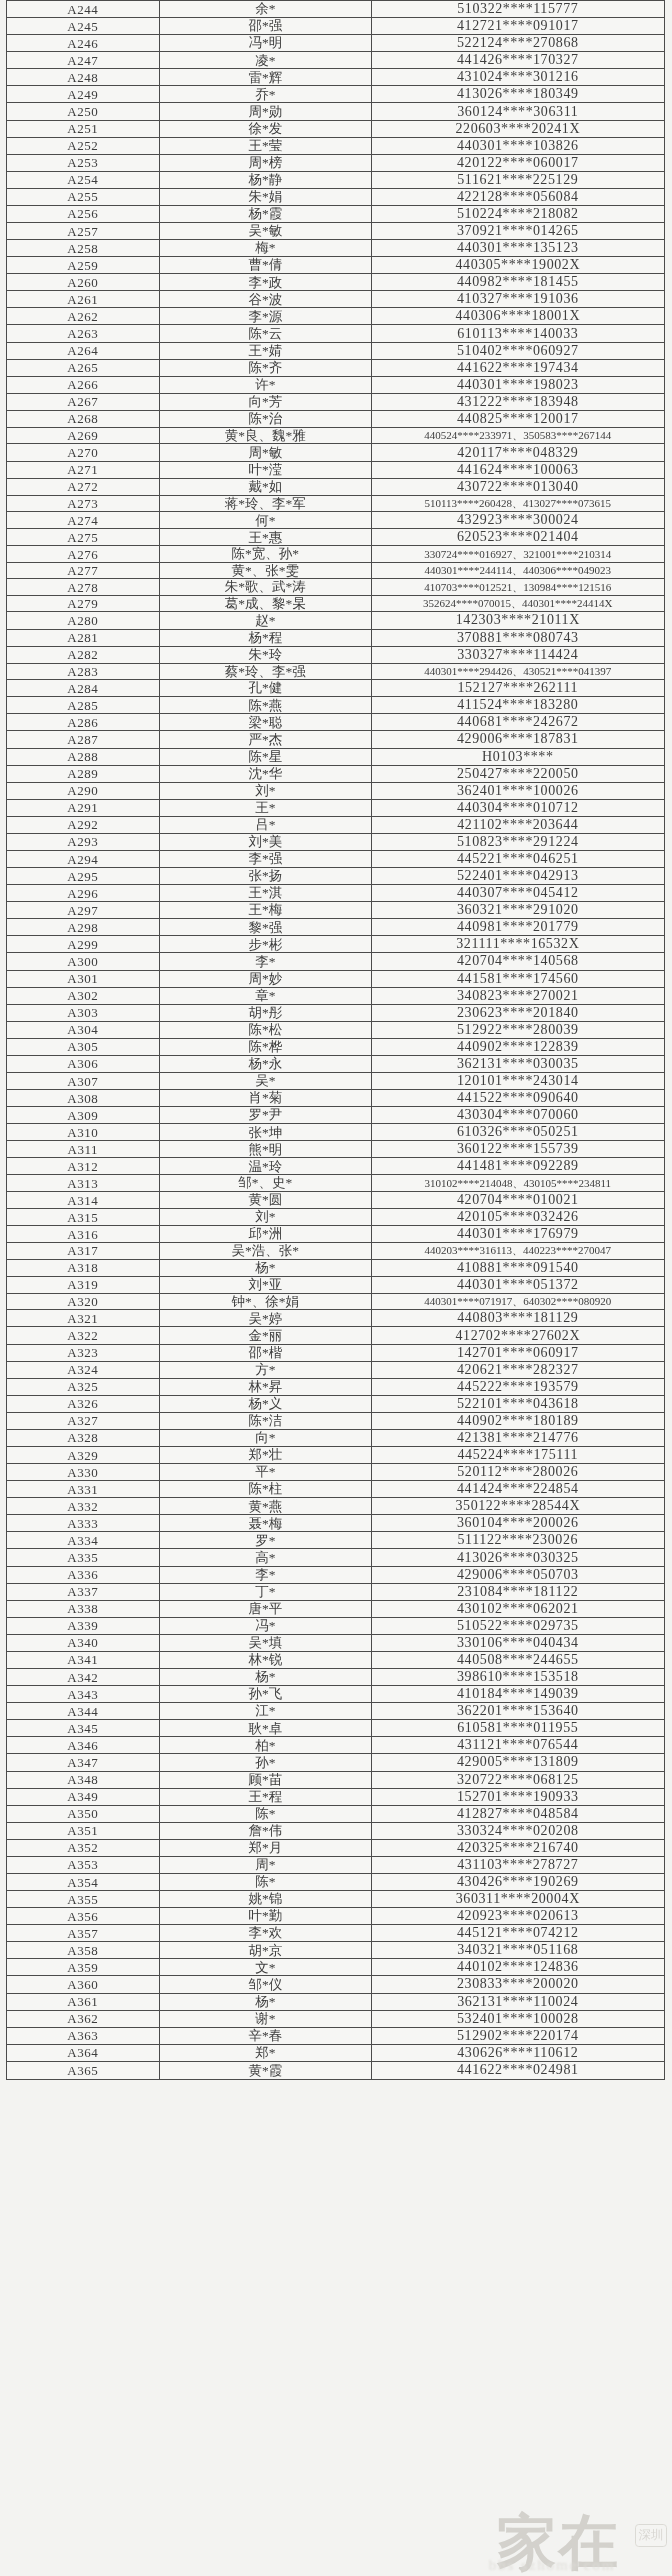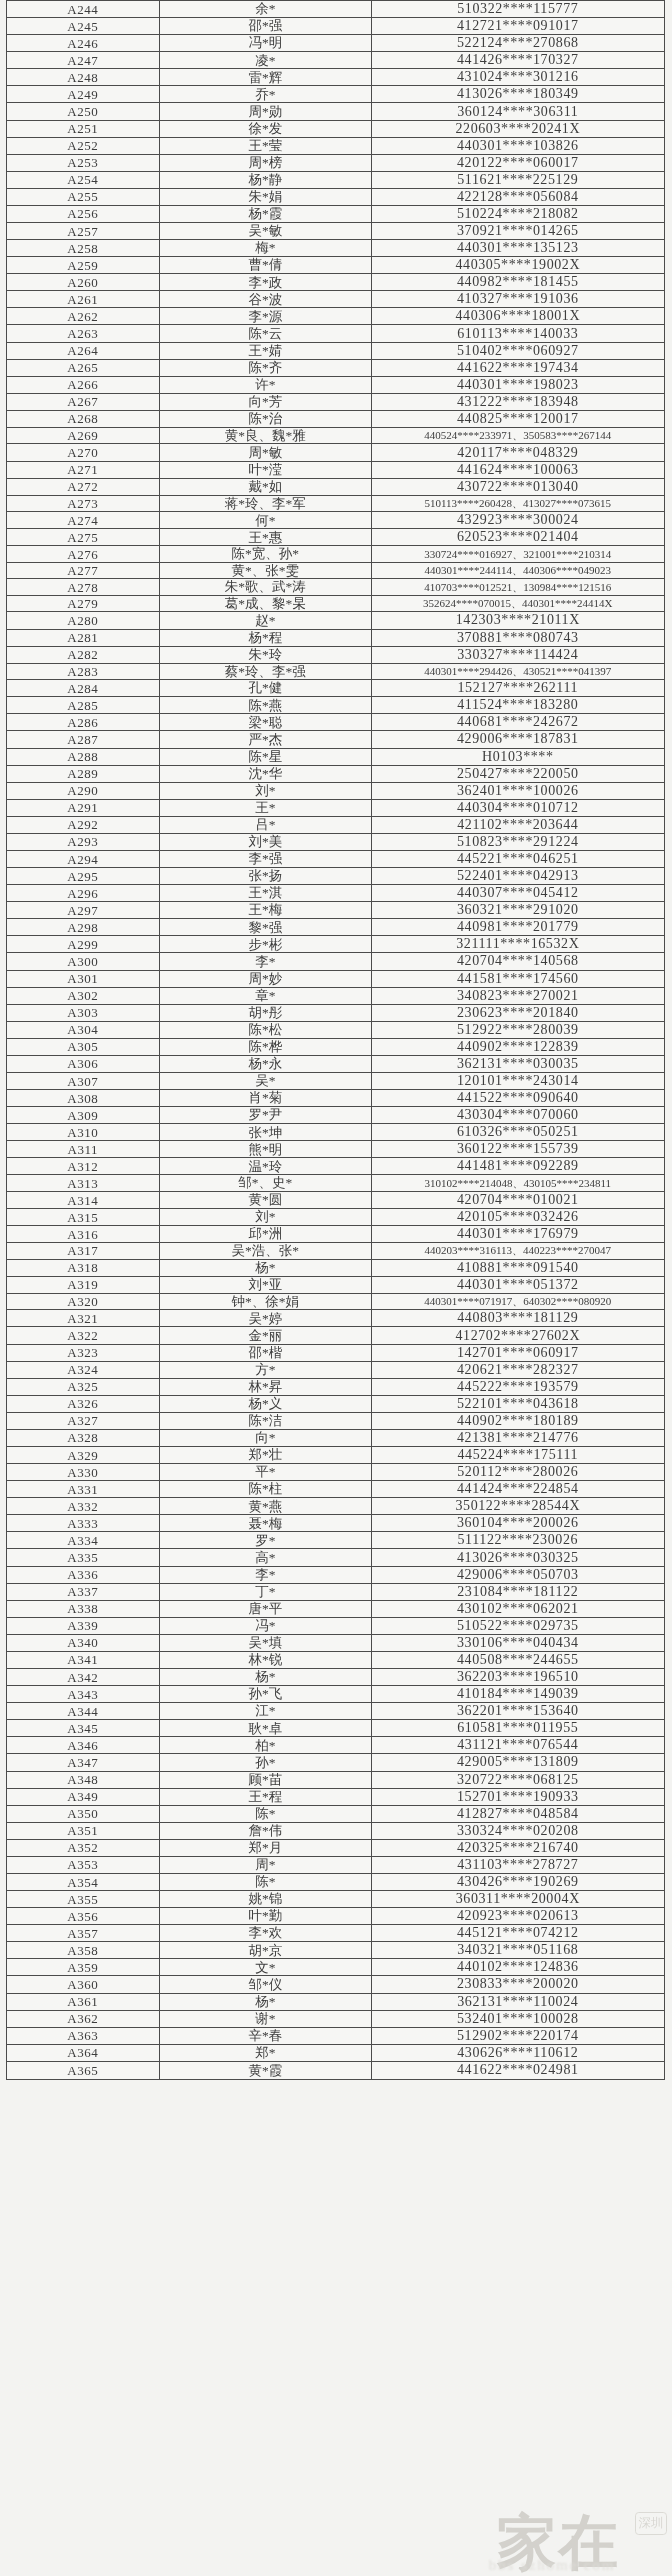--- a/index.html
+++ b/index.html
@@ -37,21 +37,21 @@
     filter:blur(0.4px);
   }
   .wm-large{
     position:absolute;left:17.3px;top:0;
     font-size:60px;font-weight:bold;
     color:#b9b6ae;
     font-family:Liberation Serif, serif;
     letter-spacing:1.9px;
   }
   .wm-badge{
-    position:absolute;right:3.8px;top:9px;
+    position:absolute;right:3.8px;top:21px;
     font-size:12.5px;color:#c2bfb8;
     border:1.9px solid #c9c6bf;border-radius:3.8px;
     padding:1.9px 2.9px;background:rgba(255,255,255,0.2);
   }
   .wm-sub{
     position:absolute;left:9.6px;bottom:-1.9px;
     font-size:15px;color:#cfccc5;
     letter-spacing:1.9px;
     filter:blur(0.8px);
   }
@@ -549,21 +549,21 @@
       <td class="c-id">330106****040434</td>
     </tr>
         <tr>
       <td class="c-code">A341</td>
       <td class="c-name">林*锐</td>
       <td class="c-id">440508****244655</td>
     </tr>
         <tr>
       <td class="c-code">A342</td>
       <td class="c-name">杨*</td>
-      <td class="c-id">362203****196510</td>
+      <td class="c-id">398610****153518</td>
     </tr>
         <tr>
       <td class="c-code">A343</td>
       <td class="c-name">孙*飞</td>
       <td class="c-id">410184****149039</td>
     </tr>
         <tr>
       <td class="c-code">A344</td>
       <td class="c-name">江*</td>
       <td class="c-id">362201****153640</td>

